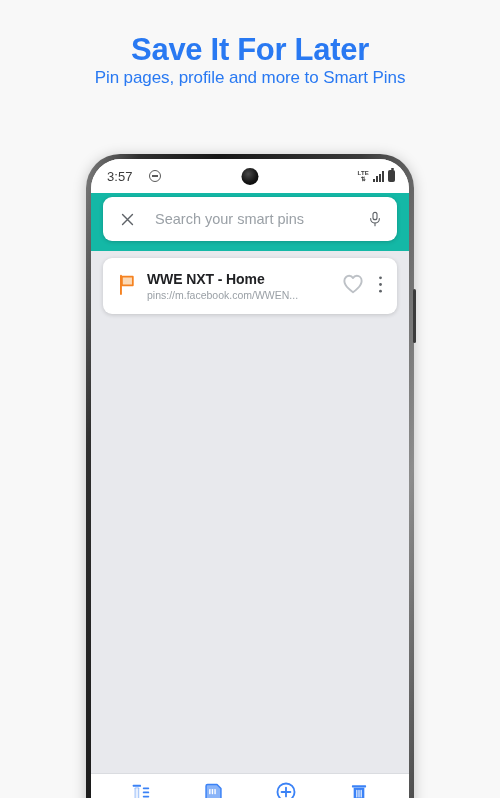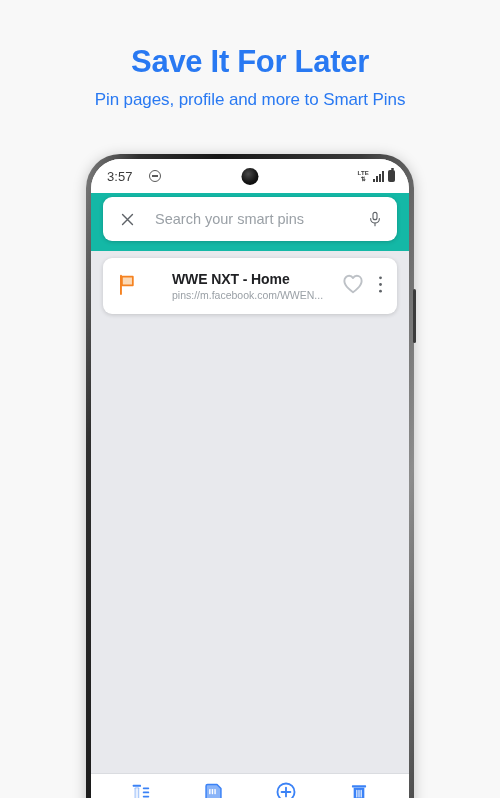--- a/index.html
+++ b/index.html
@@ -12,32 +12,31 @@
     background: #f8f8f8;
     font-family: "Liberation Sans", sans-serif;
     position: relative;
   }
 
   
   .promo {
     position: absolute;
     top: 0; left: 0;
     width: 500px;
-    padding-top: 44px;
+    padding-top: 32px;
     text-align: center;
   }
   .promo-title {
     font-size: 31px;
     font-weight: bold;
     color: #2979f2;
     letter-spacing: -0.3px;
     line-height: 1.15;
   }
   .promo-sub {
-    margin-top: 10px;
     font-size: 17px;
     color: #2979f2;
     letter-spacing: -0.1px;
   }
 
   
   .device {
     position: absolute;
     left: 86px;
     top: 154px;
@@ -207,21 +206,21 @@
     box-shadow: 0 1px 4px rgba(0,0,0,0.16);
     height: 56px;
     display: flex;
     align-items: center;
     padding: 0 12px 0 14px;
   }
   .pin-flag { flex: none; width: 22px; }
   .pin-text {
     flex: 1;
     min-width: 0;
-    margin-left: 33px;
+    margin-left: 8px;
   }
   .pin-title {
     font-size: 14px;
     font-weight: bold;
     color: #202124;
     letter-spacing: -0.1px;
     white-space: nowrap;
     overflow: hidden;
     text-overflow: ellipsis;
   }

